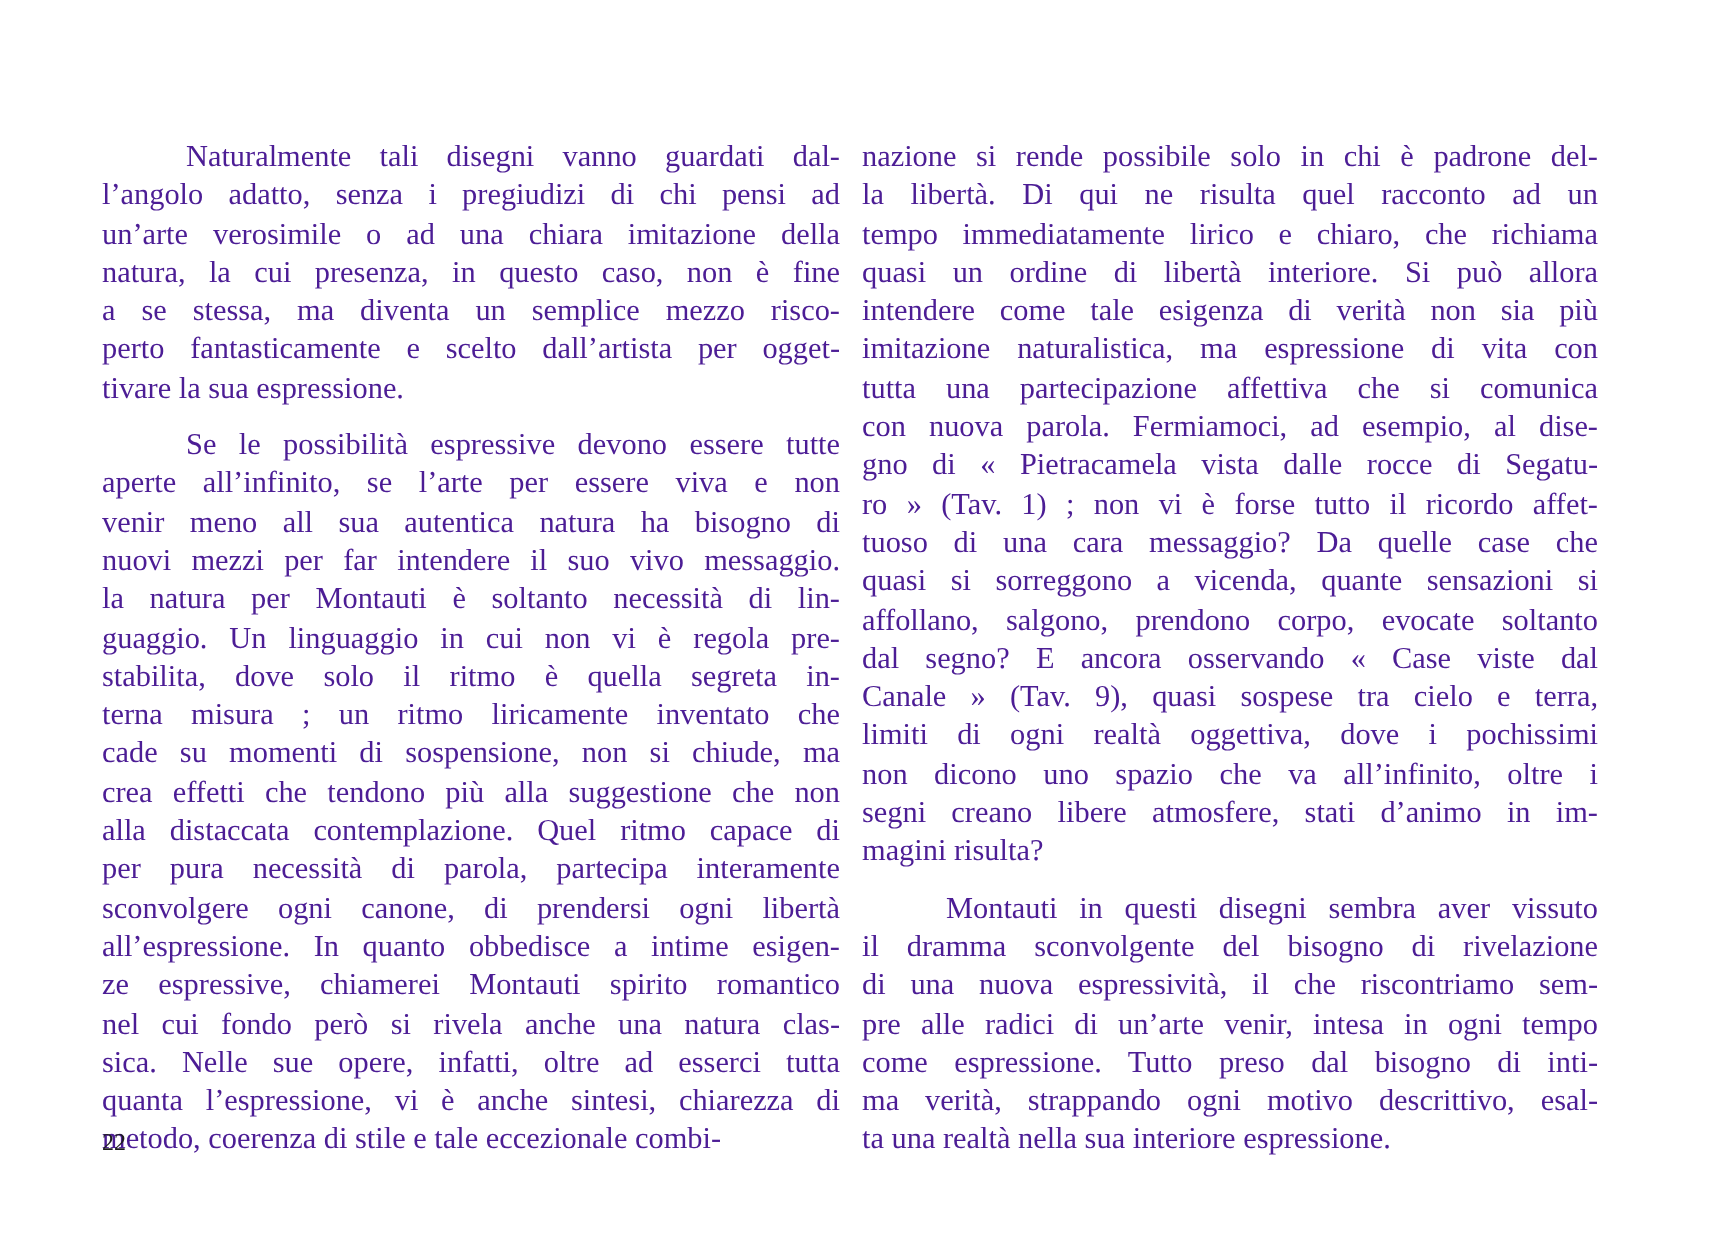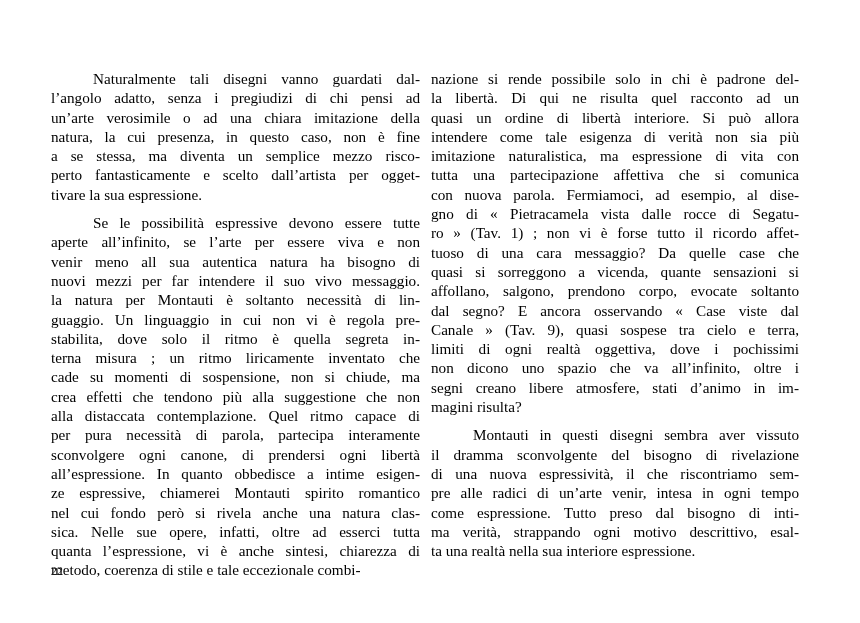--- a/index.html
+++ b/index.html
@@ -3,21 +3,21 @@
 <meta charset="utf-8">
 <style>
   html, body { margin:0; padding:0; }
   body {
     width:860px; height:623px; background:#ffffff; position:relative; overflow:hidden;
     font-family:"DejaVu Serif", "Liberation Serif", serif; color:#1a1a1a;
   }
   .col {
     position:absolute; top:69px; width:369px;
     font-family:"Liberation Serif", "DejaVu Serif", serif;
-    font-size:15.2px; line-height:19.3px; color:#000000;
+    font-size:15.2px; line-height:19.3px; color:#4c1d95;
   }
   .col.left { left:51px; }
   .col.right { left:431px; width:368px; }
   .line { display:block; white-space:nowrap; text-align:justify; text-align-last:justify; height:19.3px; }
   .line.last { text-align-last:left; }
   .line.indent { padding-left:42px; }
   .gap { height:9px; }
   .page-number {
     position:absolute; left:51px; top:564px;
     font-family:"Liberation Serif", "DejaVu Serif", serif; font-size:12px; color:#1c1c1c;
@@ -56,20 +56,21 @@
       <span class="line">nel cui fondo però si rivela anche una natura clas-</span>
       <span class="line">sica. Nelle sue opere, infatti, oltre ad esserci tutta</span>
       <span class="line">quanta l’espressione, vi è anche sintesi, chiarezza di</span>
       <span class="line last">metodo, coerenza di stile e tale eccezionale combi-</span>
     </div>
   </div>
 <div class="col right" id="right-col">
     <div>
       <span class="line">nazione si rende possibile solo in chi è padrone del-</span>
       <span class="line">la libertà. Di qui ne risulta quel racconto ad un</span>
+      <span class="line">tempo immediatamente lirico e chiaro, che richiama</span>
       <span class="line">quasi un ordine di libertà interiore. Si può allora</span>
       <span class="line">intendere come tale esigenza di verità non sia più</span>
       <span class="line">imitazione naturalistica, ma espressione di vita con</span>
       <span class="line">tutta una partecipazione affettiva che si comunica</span>
       <span class="line">con nuova parola. Fermiamoci, ad esempio, al dise-</span>
       <span class="line">gno di « Pietracamela vista dalle rocce di Segatu-</span>
       <span class="line">ro » (Tav. 1) ; non vi è forse tutto il ricordo affet-</span>
       <span class="line">tuoso di una cara messaggio? Da quelle case che</span>
       <span class="line">quasi si sorreggono a vicenda, quante sensazioni si</span>
       <span class="line">affollano, salgono, prendono corpo, evocate soltanto</span>

